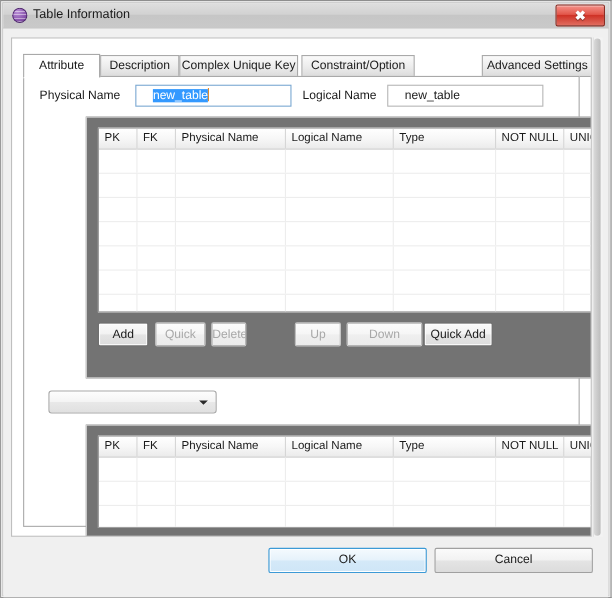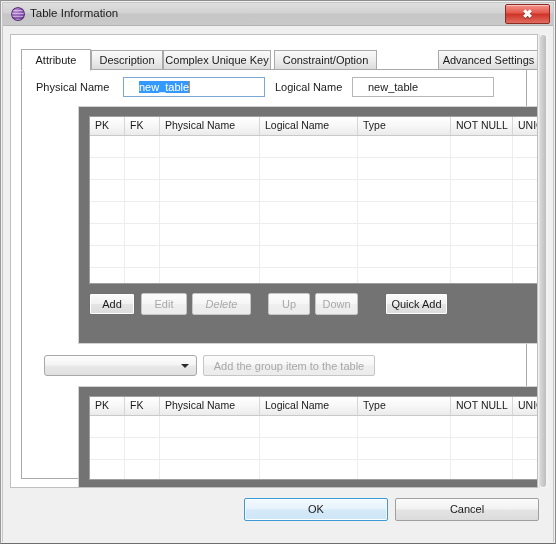--- a/index.html
+++ b/index.html
@@ -443,34 +443,33 @@
                     <div class="bcell" style="left: 170px; width: 98px;"></div>
                     <div class="bcell" style="left: 268px; width: 93px;"></div>
                     <div class="bcell" style="left: 361px; width: 62px;"></div>
                     <div class="bcell" style="left: 423px; width: 57px;"></div>
                   </div>
                 </div>
             </div>
 
             <div id="attribute-buttons">
                 <div class="btn strong" style="left: 10px; top: 186px; width: 46px;">Add</div>
-                <div class="btn disabled" style="left: 62px; top: 186px; width: 46px;">Edit</div>
-                <div class="btn disabled" style="left: 113px; top: 186px; width: 59px; font-style: italic;">Delete</div>
+                <div class="btn disabled" style="left: 62px; top: 186px; width: 46px;">Quick</div>
+                <div class="btn disabled" style="left: 113px; top: 186px; width: 32px;">Delete</div>
                 <div class="btn disabled" style="left: 189px; top: 186px; width: 42px;">Up</div>
-                <div class="btn disabled" style="left: 236px; top: 186px; width: 43px;">Down</div>
+                <div class="btn disabled" style="left: 236px; top: 186px; width: 69px;">Down</div>
                 <div class="btn strong" style="left: 306px; top: 186px; width: 63px;">Quick Add</div>
               </div>
 
           </div>
 
           <div id="group-combo" style="left:22px; top:285px; width:153px;">
             <div id="combo-value"></div>
             <div id="combo-arrow"></div>
           </div>
-          <div class="btn disabled" id="add-group-button" style="left:181px; top:285px; width:172px; height:21px;">Add the group item to the table</div>
 
           <div class="inner-panel" style="left:11px; top:316px; width:483px; height:132px;">
 
             <div class="grid" id="group-grid" style="left:10px; top:9px; width:462px; height:84px;">
               <div class="grid-header" id="group-grid-header">
                   <div class="hcell" style="left: 0px; width: 35px;">PK</div>
                   <div class="hcell" style="left: 35px; width: 35px;">FK</div>
                   <div class="hcell" style="left: 70px; width: 100px;">Physical Name</div>
                   <div class="hcell" style="left: 170px; width: 98px;">Logical Name</div>
                   <div class="hcell" style="left: 268px; width: 93px;">Type</div>

